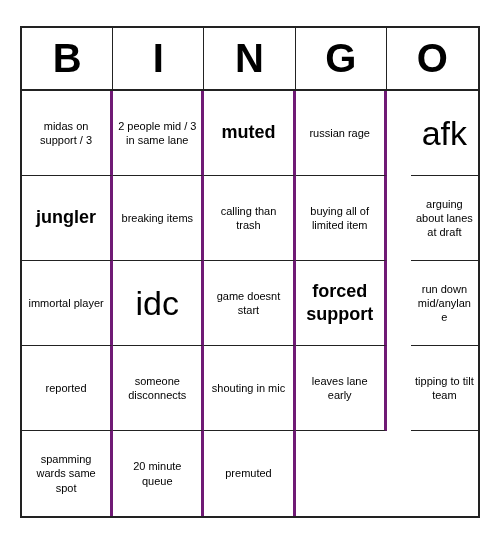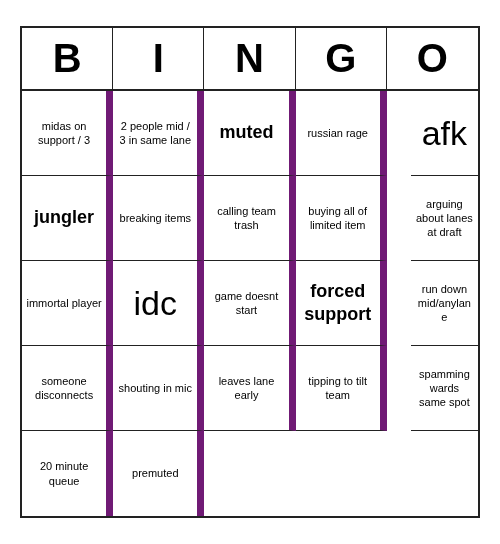--- a/index.html
+++ b/index.html
@@ -31,21 +31,21 @@
     }
     .bingo-letter:last-child {
       border-right: none;
     }
     .bingo-grid {
       display: grid;
       grid-template-columns: repeat(5, 1fr);
       grid-template-rows: repeat(5, 1fr);
     }
     .bingo-cell {
-      border-right: 7px solid #701a75;
+      border-right: 3px solid #701a75;
       border-bottom: 1px solid #222;
       padding: 6px 4px;
       display: flex;
       align-items: center;
       justify-content: center;
       text-align: center;
       font-size: 11px;
       line-height: 1.3;
       min-height: 85px;
       word-break: break-word;
@@ -78,28 +78,29 @@
       <div class="bingo-letter">O</div>
     </div>
   <div class="bingo-grid">
   <div class="bingo-cell">midas on support / 3</div>
       <div class="bingo-cell">2 people mid / 3 in same lane</div>
       <div class="bingo-cell medium-text">muted</div>
       <div class="bingo-cell">russian rage</div>
       <div class="bingo-cell large-text">afk</div>
       <div class="bingo-cell medium-text">jungler</div>
       <div class="bingo-cell">breaking items</div>
-      <div class="bingo-cell">calling team trash</div>
+      <div class="bingo-cell">calling than trash</div>
       <div class="bingo-cell">buying all of limited item</div>
       <div class="bingo-cell">arguing about lanes at draft</div>
       <div class="bingo-cell">immortal player</div>
       <div class="bingo-cell large-text">idc</div>
       <div class="bingo-cell">game doesnt start</div>
       <div class="bingo-cell medium-text">forced support</div>
       <div class="bingo-cell">run down mid/anylane</div>
+      <div class="bingo-cell">reported</div>
       <div class="bingo-cell">someone disconnects</div>
       <div class="bingo-cell">shouting in mic</div>
       <div class="bingo-cell">leaves lane early</div>
       <div class="bingo-cell">tipping to tilt team</div>
       <div class="bingo-cell">spamming wards same spot</div>
       <div class="bingo-cell">20 minute queue</div>
       <div class="bingo-cell">premuted</div>
     </div>
 </div>
 

